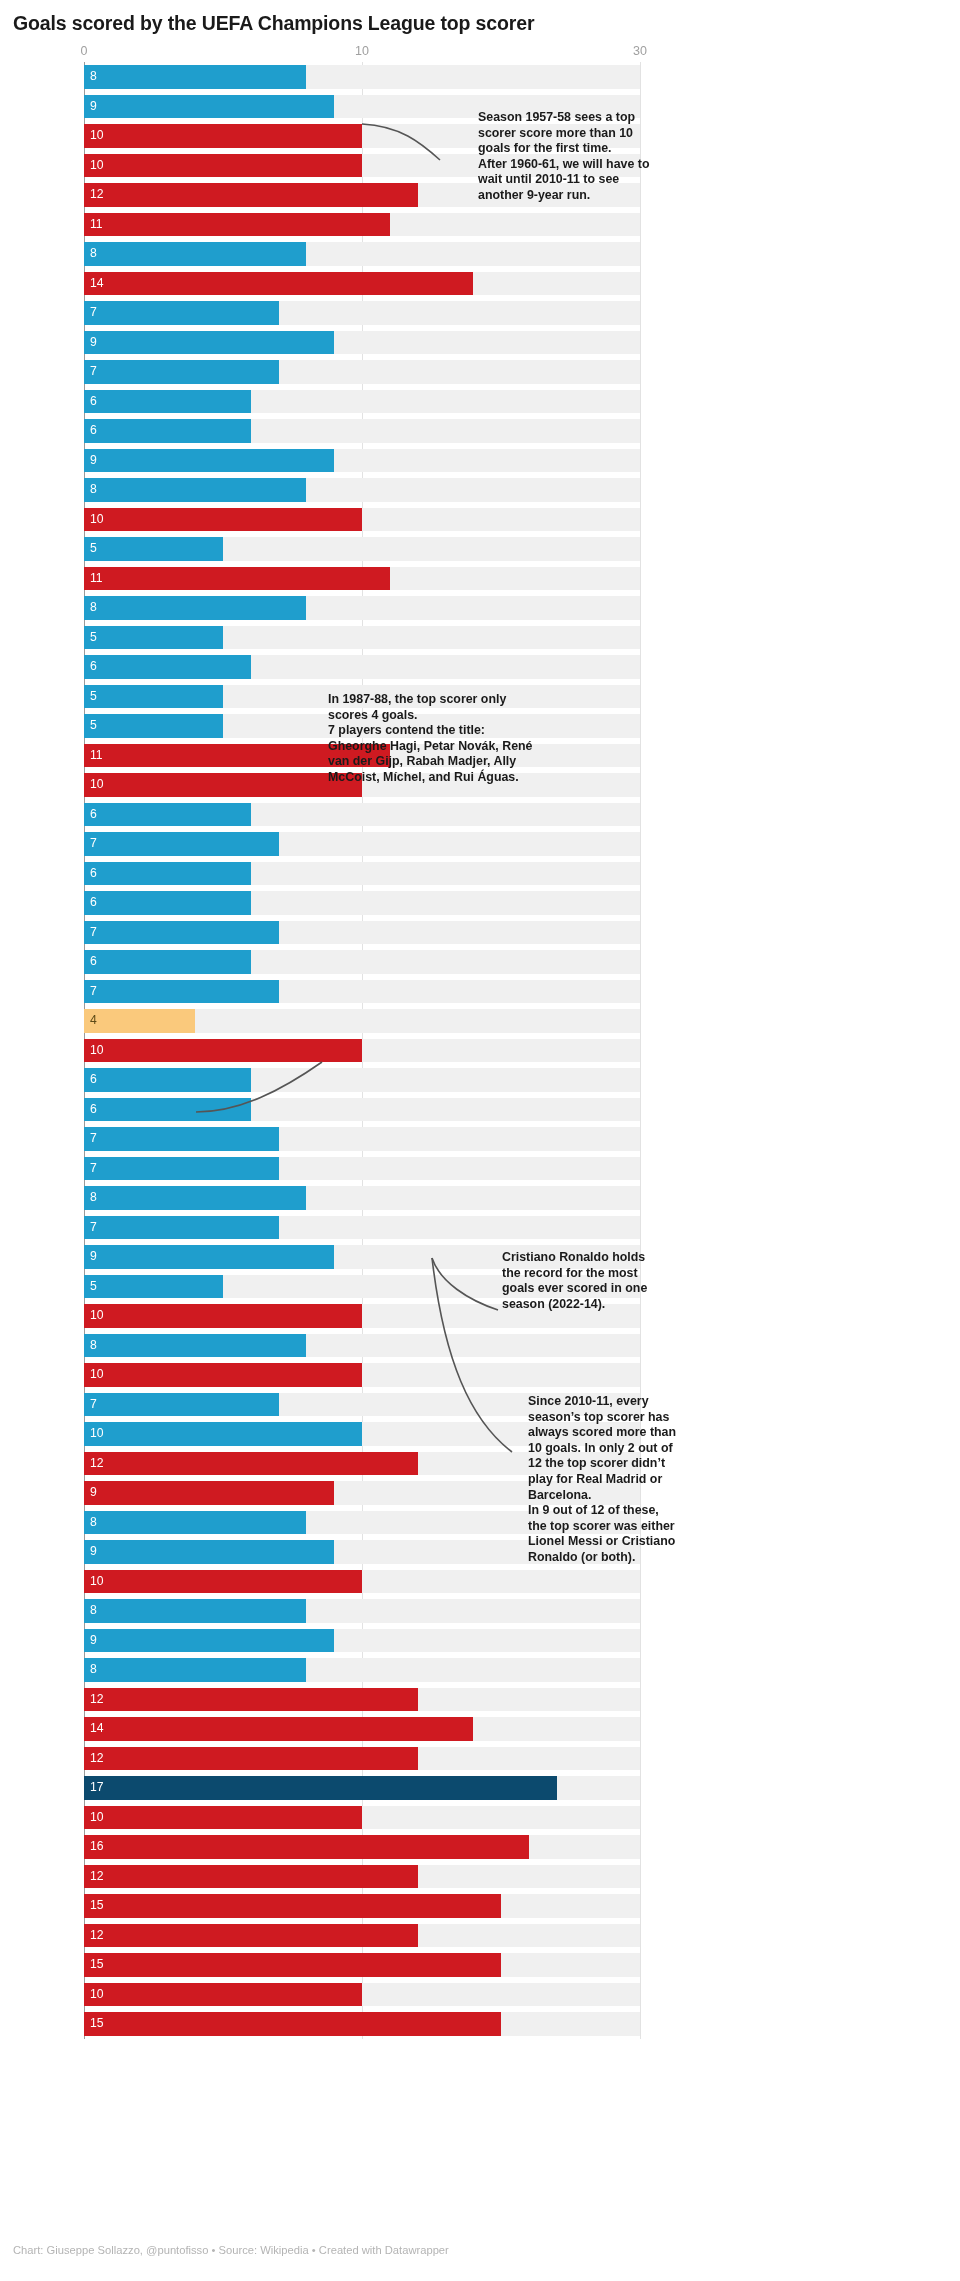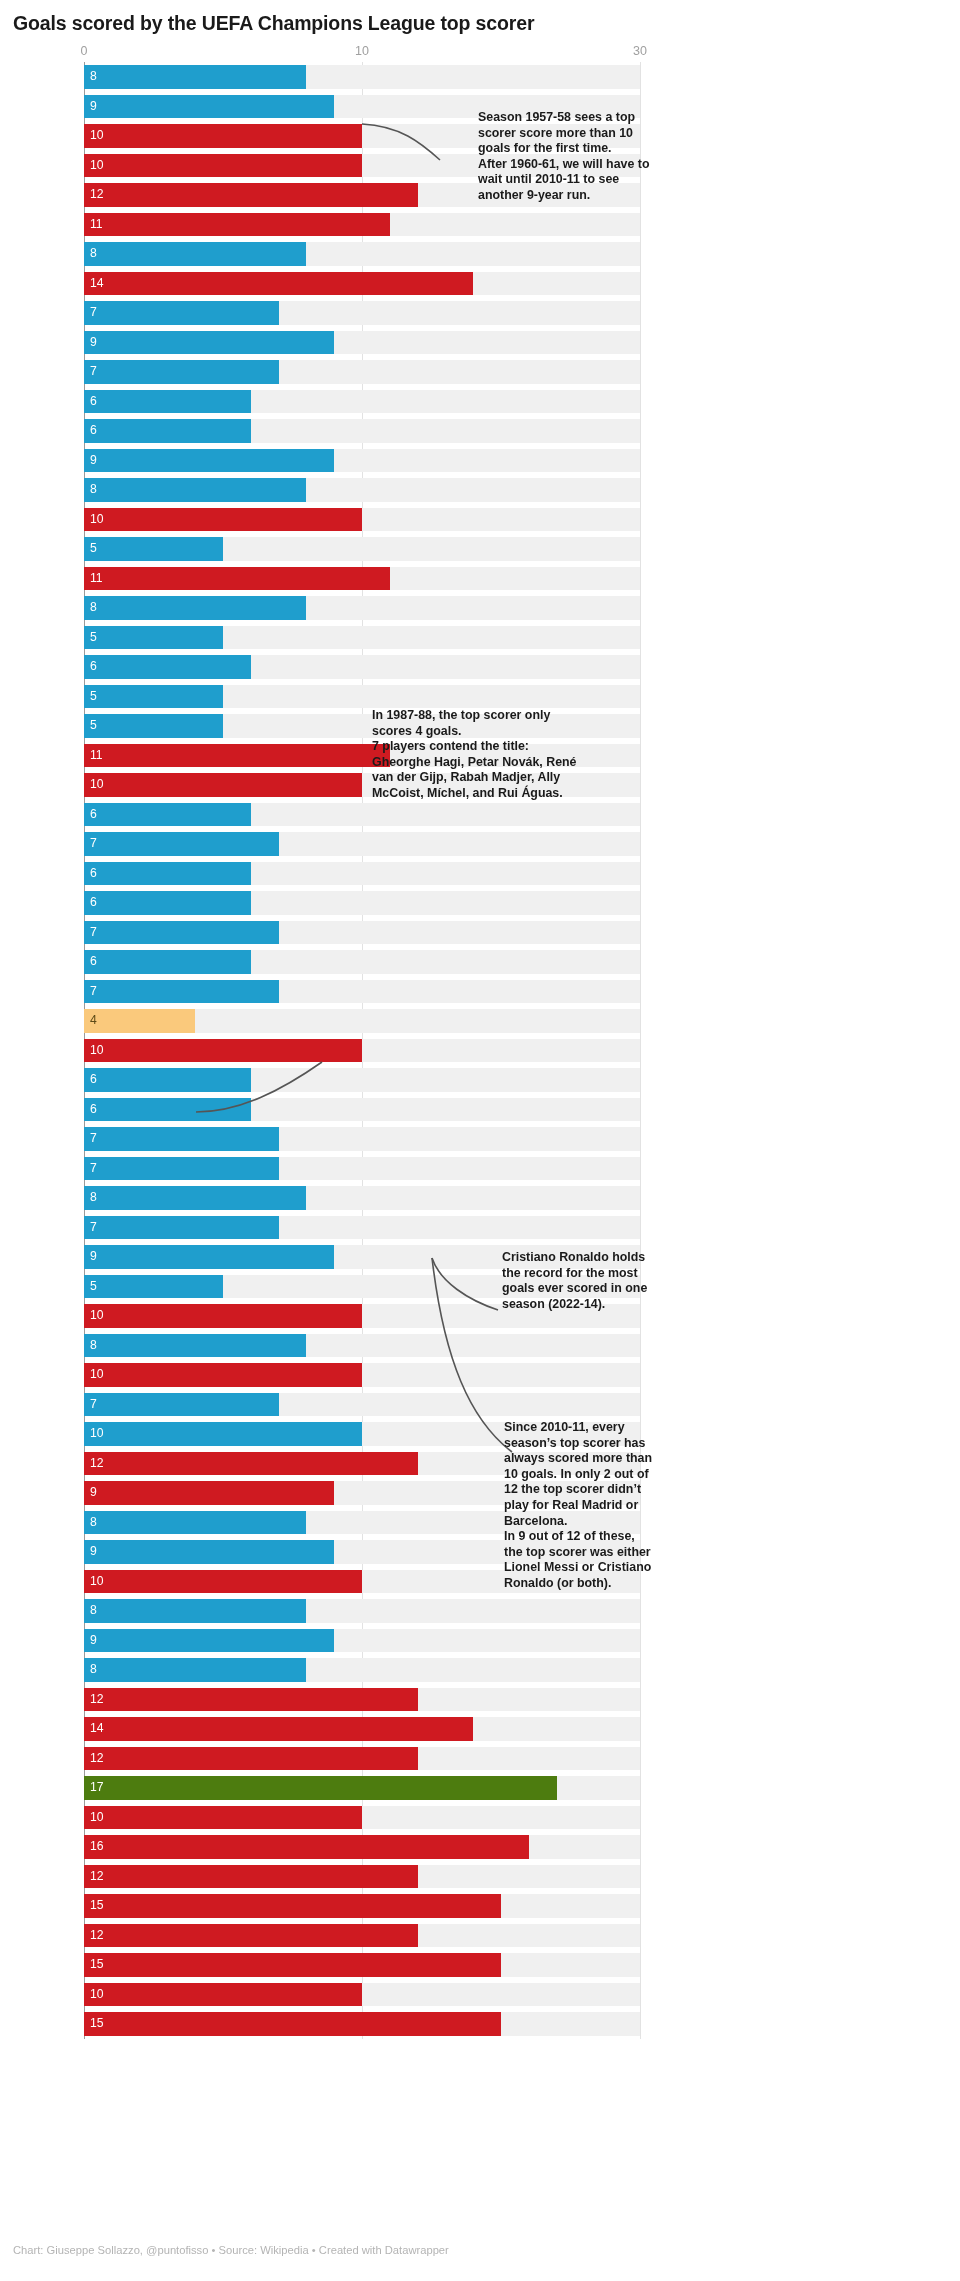--- a/index.html
+++ b/index.html
@@ -491,21 +491,21 @@
       <div class="row">
         <div class="rowlabel">2012–13</div>
         <div class="track" style="background: rgb(240, 240, 240);"></div>
         <div class="bar" style="width: 333.6px; background: rgb(207, 26, 33);">
           <span class="val">12</span>
         </div>
       </div>
       <div class="row">
         <div class="rowlabel">2013–14</div>
         <div class="track" style="background: rgb(240, 240, 240);"></div>
-        <div class="bar" style="width: 472.6px; background: #4d7c0f;">
+        <div class="bar" style="width: 472.6px; background: #0c4a6e;">
           <span class="val">17</span>
         </div>
       </div>
       <div class="row">
         <div class="rowlabel">2014–15</div>
         <div class="track" style="background: rgb(240, 240, 240);"></div>
         <div class="bar" style="width: 278px; background: rgb(207, 26, 33);">
           <span class="val">10</span>
         </div>
       </div>
@@ -567,31 +567,31 @@
       <path d="M 432 1258 C 444 1360 470 1420 512 1452" fill="none" stroke="#555555" stroke-width="1.6"></path>
     </svg>
 
   <div id="annotations-layer">
       <div class="annot" style="left: 478px; top: 110px; width: 200px;">Season 1957-58 sees a top
 scorer score more than 10
 goals for the first time.
 After 1960-61, we will have to
 wait until 2010-11 to see
 another 9-year run.</div>
-      <div class="annot" style="left: 328px; top: 708px; width: 220px; margin-left: 44px;">In 1987-88, the top scorer only
+      <div class="annot" style="left: 328px; top: 692px; width: 220px;">In 1987-88, the top scorer only
 scores 4 goals.
 7 players contend the title:
 Gheorghe Hagi, Petar Novák, René
 van der Gijp, Rabah Madjer, Ally
 McCoist, Míchel, and Rui Águas.</div>
       <div class="annot" style="left: 502px; top: 1250px; width: 190px;">Cristiano Ronaldo holds
 the record for the most
 goals ever scored in one
 season (2022-14).</div>
-      <div class="annot" style="left: 504px; top: 1394px; width: 200px; margin-top: 26px;">Since 2010-11, every
+      <div class="annot" style="left: 528px; top: 1394px; width: 200px;">Since 2010-11, every
 season’s top scorer has
 always scored more than
 10 goals. In only 2 out of
 12 the top scorer didn’t
 play for Real Madrid or
 Barcelona.
 In 9 out of 12 of these,
 the top scorer was either
 Lionel Messi or Cristiano
 Ronaldo (or both).</div>

